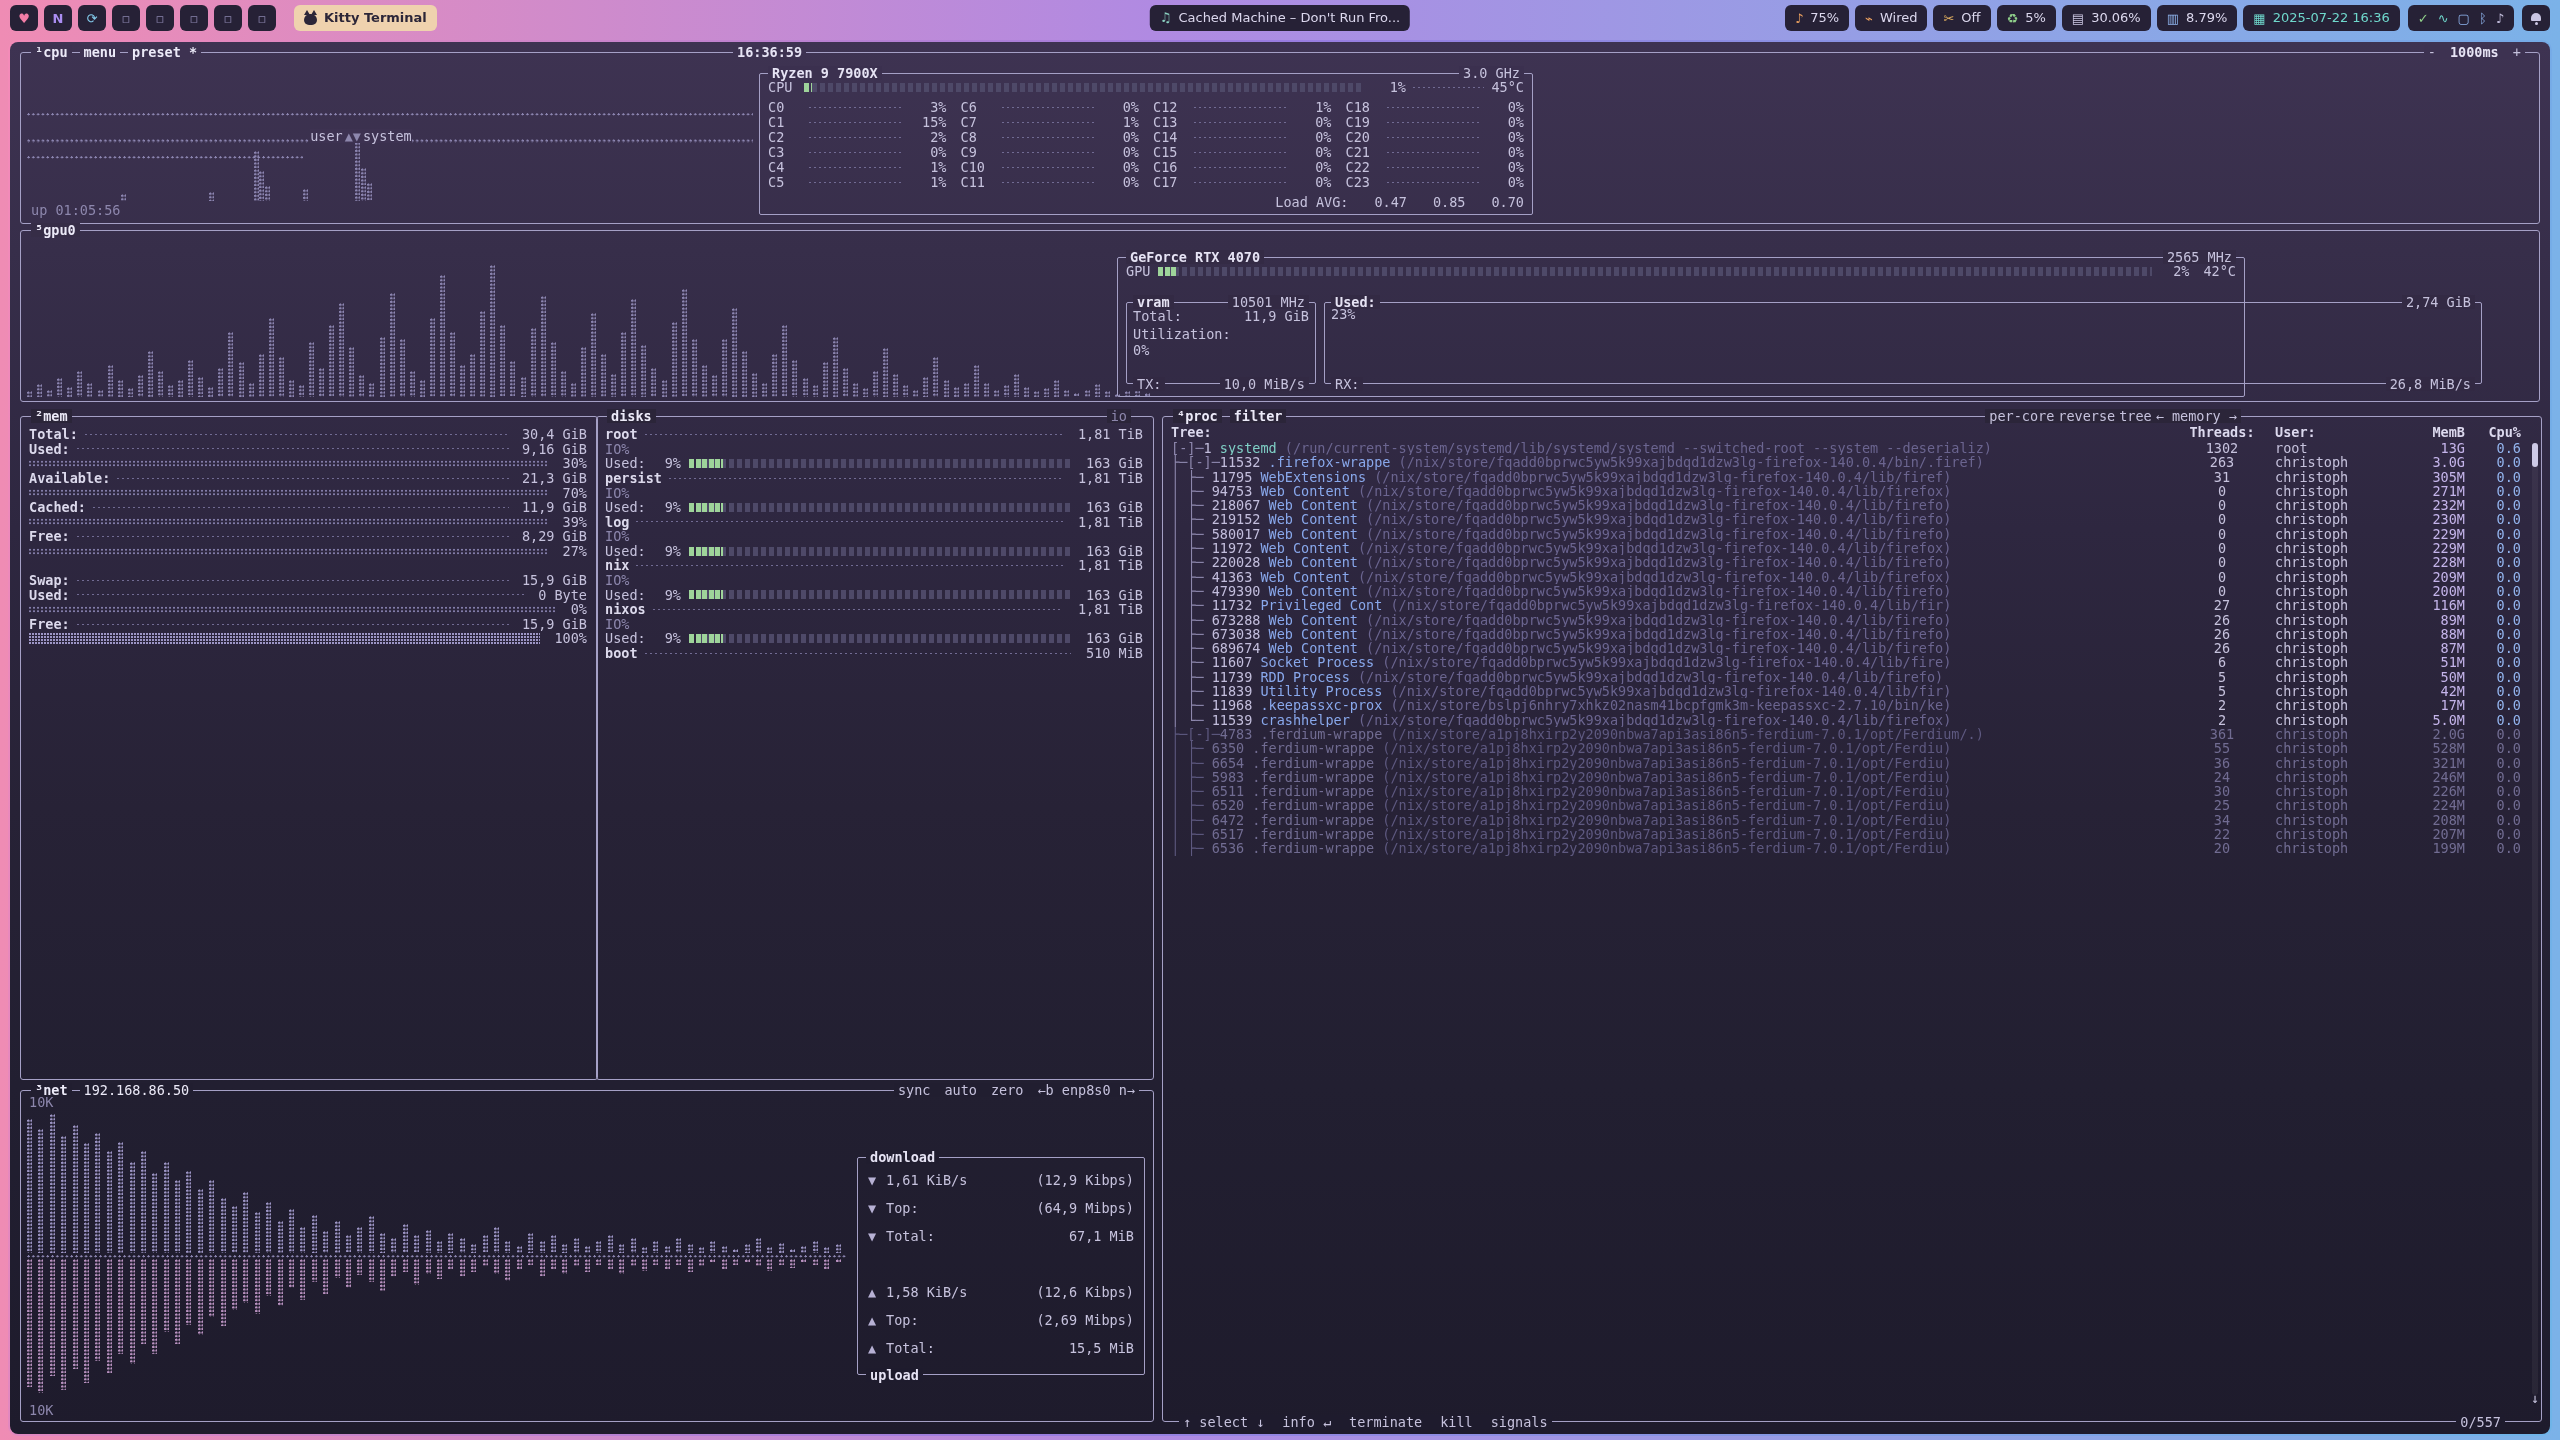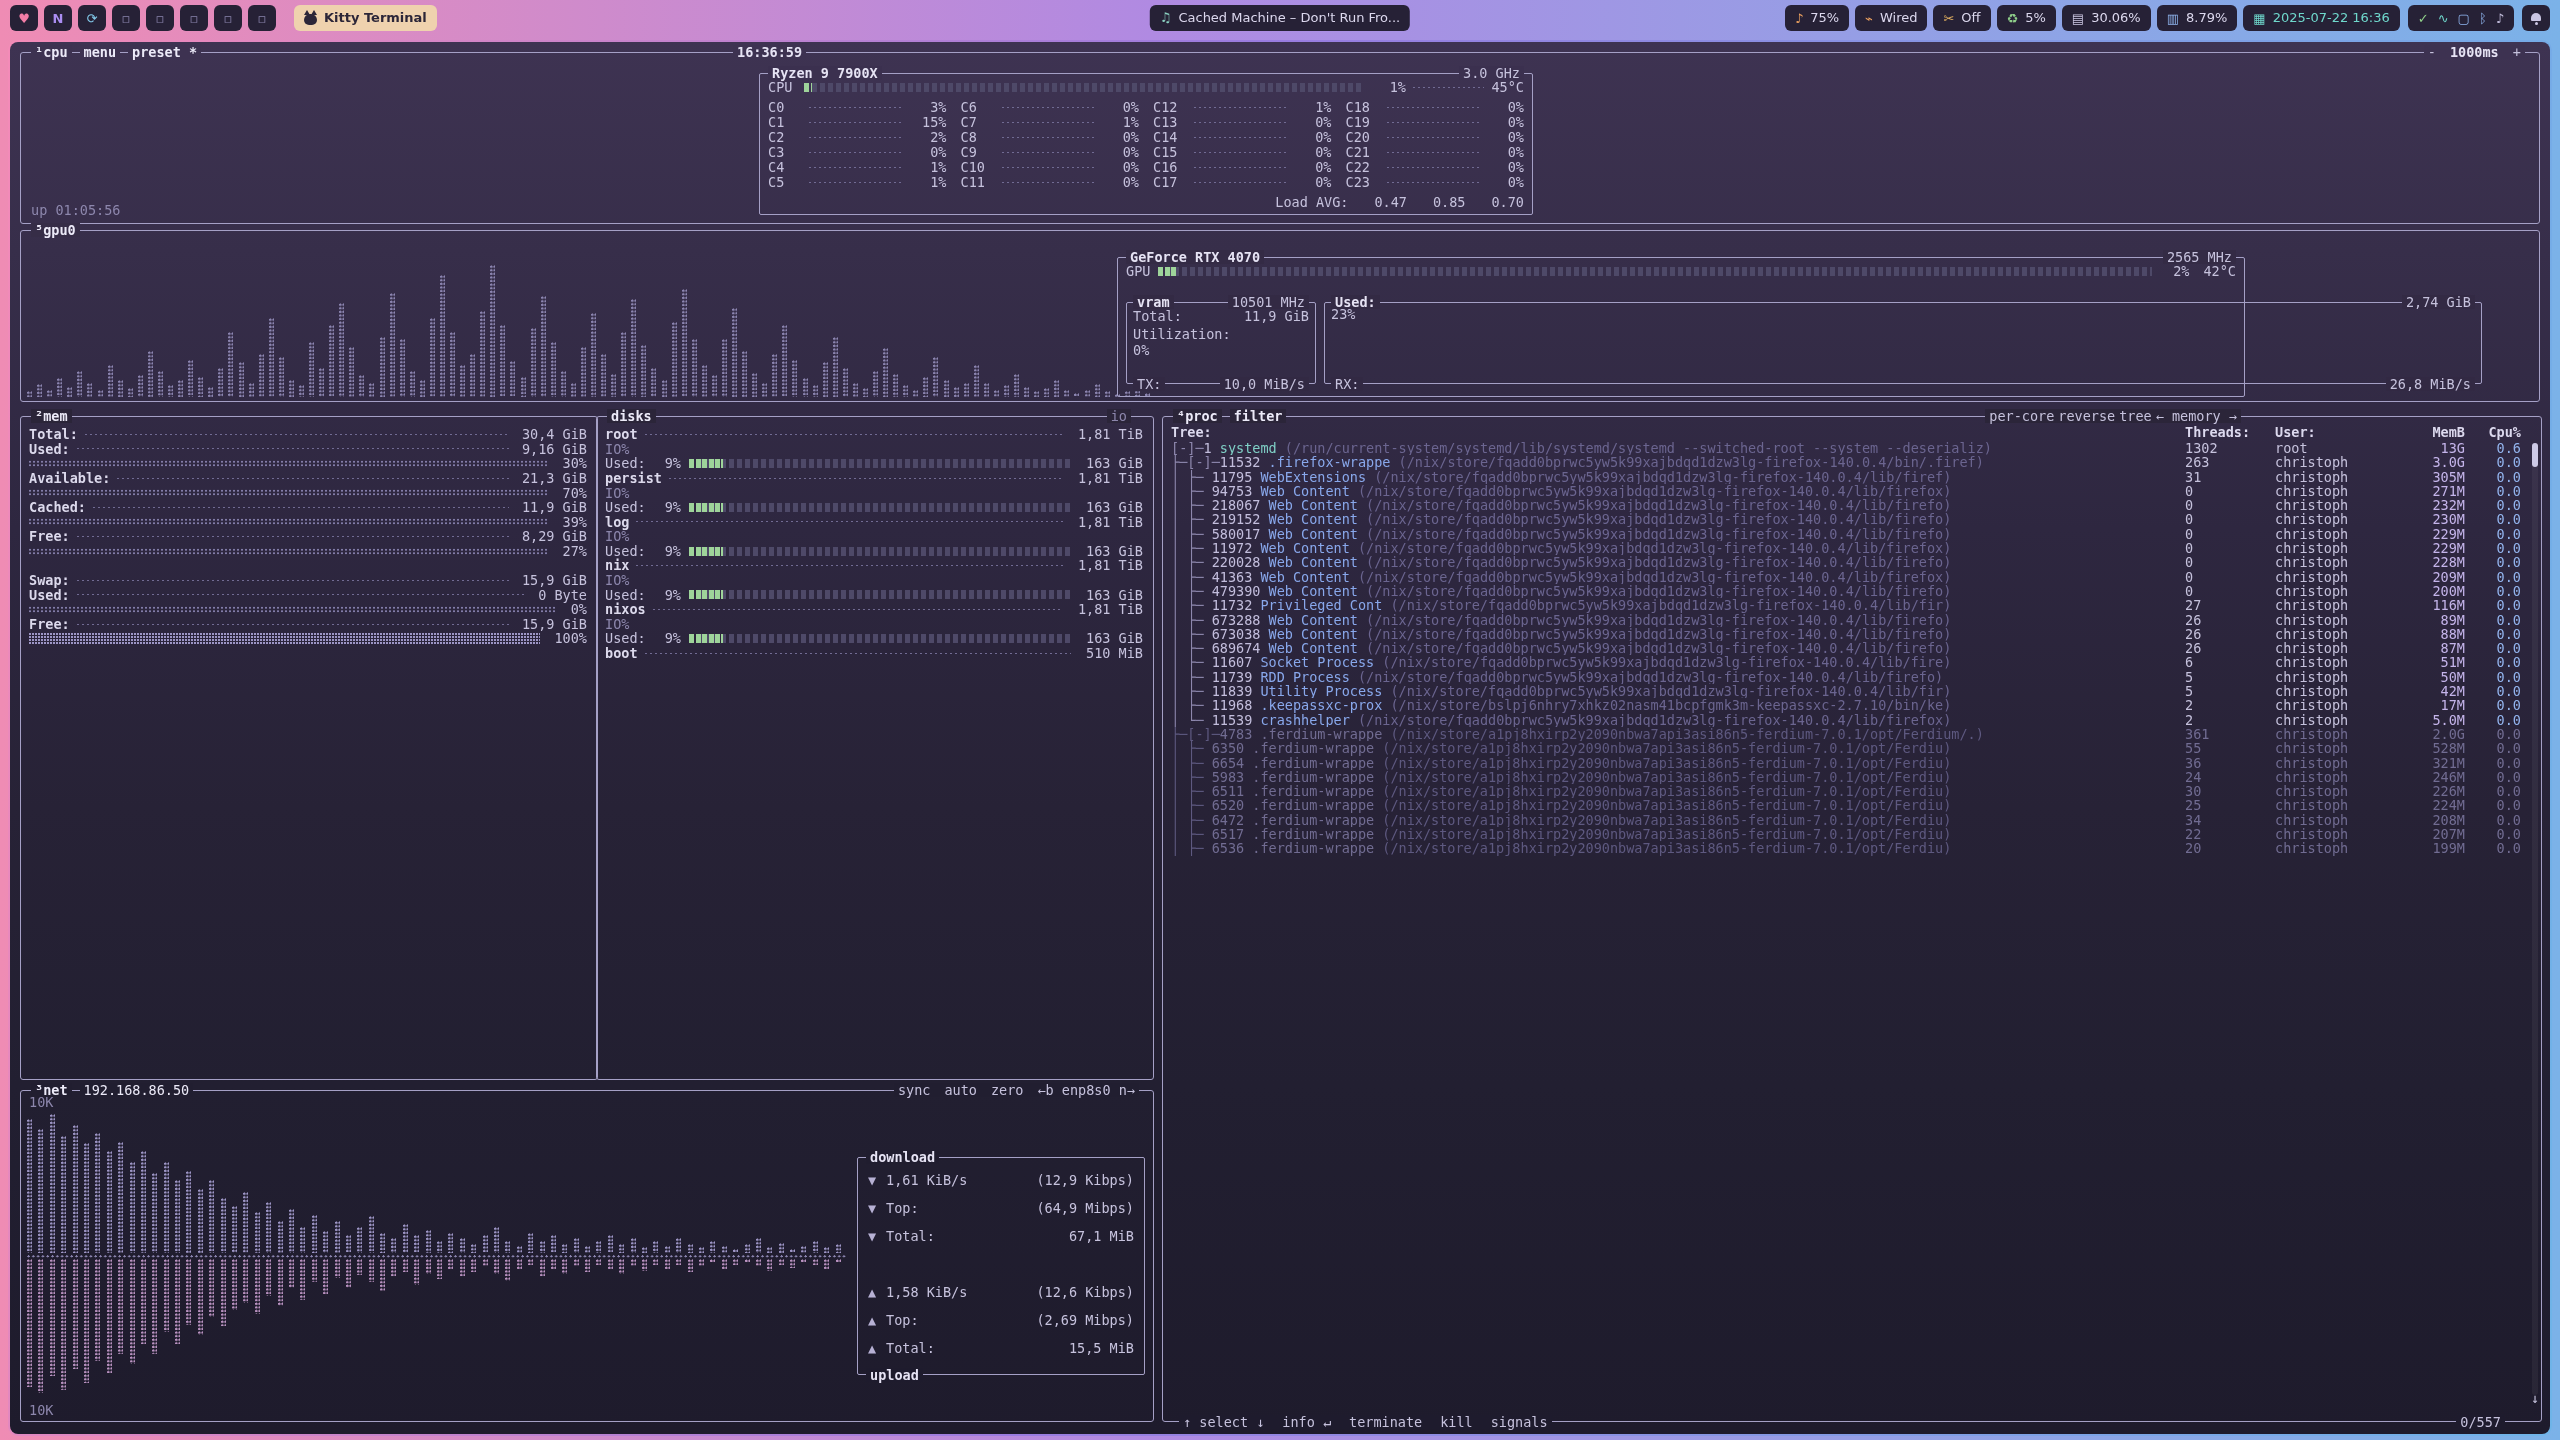--- a/index.html
+++ b/index.html
@@ -91,21 +91,21 @@
   .nrow{display:flex;height:28px;align-items:center}
   .nrow .arrow{width:18px;color:#b7b1d4}
   .nrow .nright{margin-left:auto}
   .ngap{height:28px}
   
   .phead,.prow{display:flex;align-items:center;padding:0 6px 0 8px}
   .phead{position:absolute;left:0;right:14px;top:8px;height:14.3px;font-weight:bold;color:#dcd9ee}
   #proc-rows{position:absolute;left:0;right:14px;top:24px}
   .prow{height:14.3px;white-space:nowrap}
   .pmain{flex:1;overflow:hidden;white-space:nowrap}
-  .pth{width:74px;text-align:left}
+  .pth{width:74px;text-align:center}
   .puser{width:120px;padding-left:16px;text-align:left}
   .pmem{width:86px;text-align:right;color:#c4b4ea}
   .pcpu{width:56px;text-align:right;color:#93b4ee}
   .ptree{color:#8d87ad}
   .ppid{color:#c3bedd}
   .pname{color:#89a8ec}
   .pcmd{color:#6b6590}
   .prow.root .pname{color:#7fd0c6}
   .prow.dim .pname,.prow.dim .ppid,.prow.dim .pth,.prow.dim .puser,.prow.dim .pmem,.prow.dim .pcpu{color:#716c92}
   .prow.dim .pcmd,.prow.dim .ptree{color:#5e5980}
@@ -208,20 +208,38 @@
       <span>¹cpu</span>
       <span>menu</span>
       <span>preset *</span>
     </div>
     <div class="ontop boldt" style="left:712px">16:36:59</div>
     <div class="ontop" style="right:14px">
       <span>-</span>
       <span class="boldt" style="padding:0 6px">1000ms</span>
       <span>+</span>
     </div>
+    <div class="graph" id="cpu-graph" style="left:6px;top:8px;width:726px;height:148px">
+
+    <div class="hline" style="top: 51.8px; left: 0%; width: 100%;"></div>
+          <div class="hline" style="top: 78.44px; left: 0%; width: 100%;"></div>
+          <div class="hline" style="top: 94.72px; left: 0%; width: 38%;"></div>
+          <div class="spike" style="left: 226.512px; height: 50.32px; bottom: 8px;"></div>
+          <div class="spike" style="left: 232.32px; height: 29.6px; bottom: 8px;"></div>
+          <div class="spike" style="left: 238.128px; height: 14.8px; bottom: 8px;"></div>
+          <div class="spike" style="left: 328.152px; height: 59.2px; bottom: 8px;"></div>
+          <div class="spike" style="left: 333.96px; height: 32.56px; bottom: 8px;"></div>
+          <div class="spike" style="left: 339.768px; height: 17.76px; bottom: 8px;"></div>
+          <div class="spike" style="left: 181.5px; height: 8.88px; bottom: 8px;"></div>
+          <div class="spike" style="left: 275.88px; height: 11.84px; bottom: 8px;"></div>
+          <div class="spike" style="left: 94.38px; height: 7.4px; bottom: 8px;"></div>
+          <div class="legend" style="background:var(--bg)">
+        <span>user</span><span class="arr">▲▼</span><span>system</span>
+      </div>
+        </div>
     <div class="dimt" style="position:absolute;left:10px;bottom:6px">up 01:05:56</div>
 
     <div class="subbox" id="ryzen-box" style="left:738px;top:20px;width:774px;height:142px;--bg:#3b304f">
       <span class="ontop boldt" style="left:8px">Ryzen 9 7900X</span>
       <span class="ontop" style="right:8px">3.0 GHz</span>
       <div class="frow" style="left:8px;right:8px;top:6px;height:15px">
         <span style="width:36px">CPU</span>
         <div class="bar" style="width:560px">
               <i id="cpu-avg-fill" style="width: 1.5%;"></i>
             </div>

